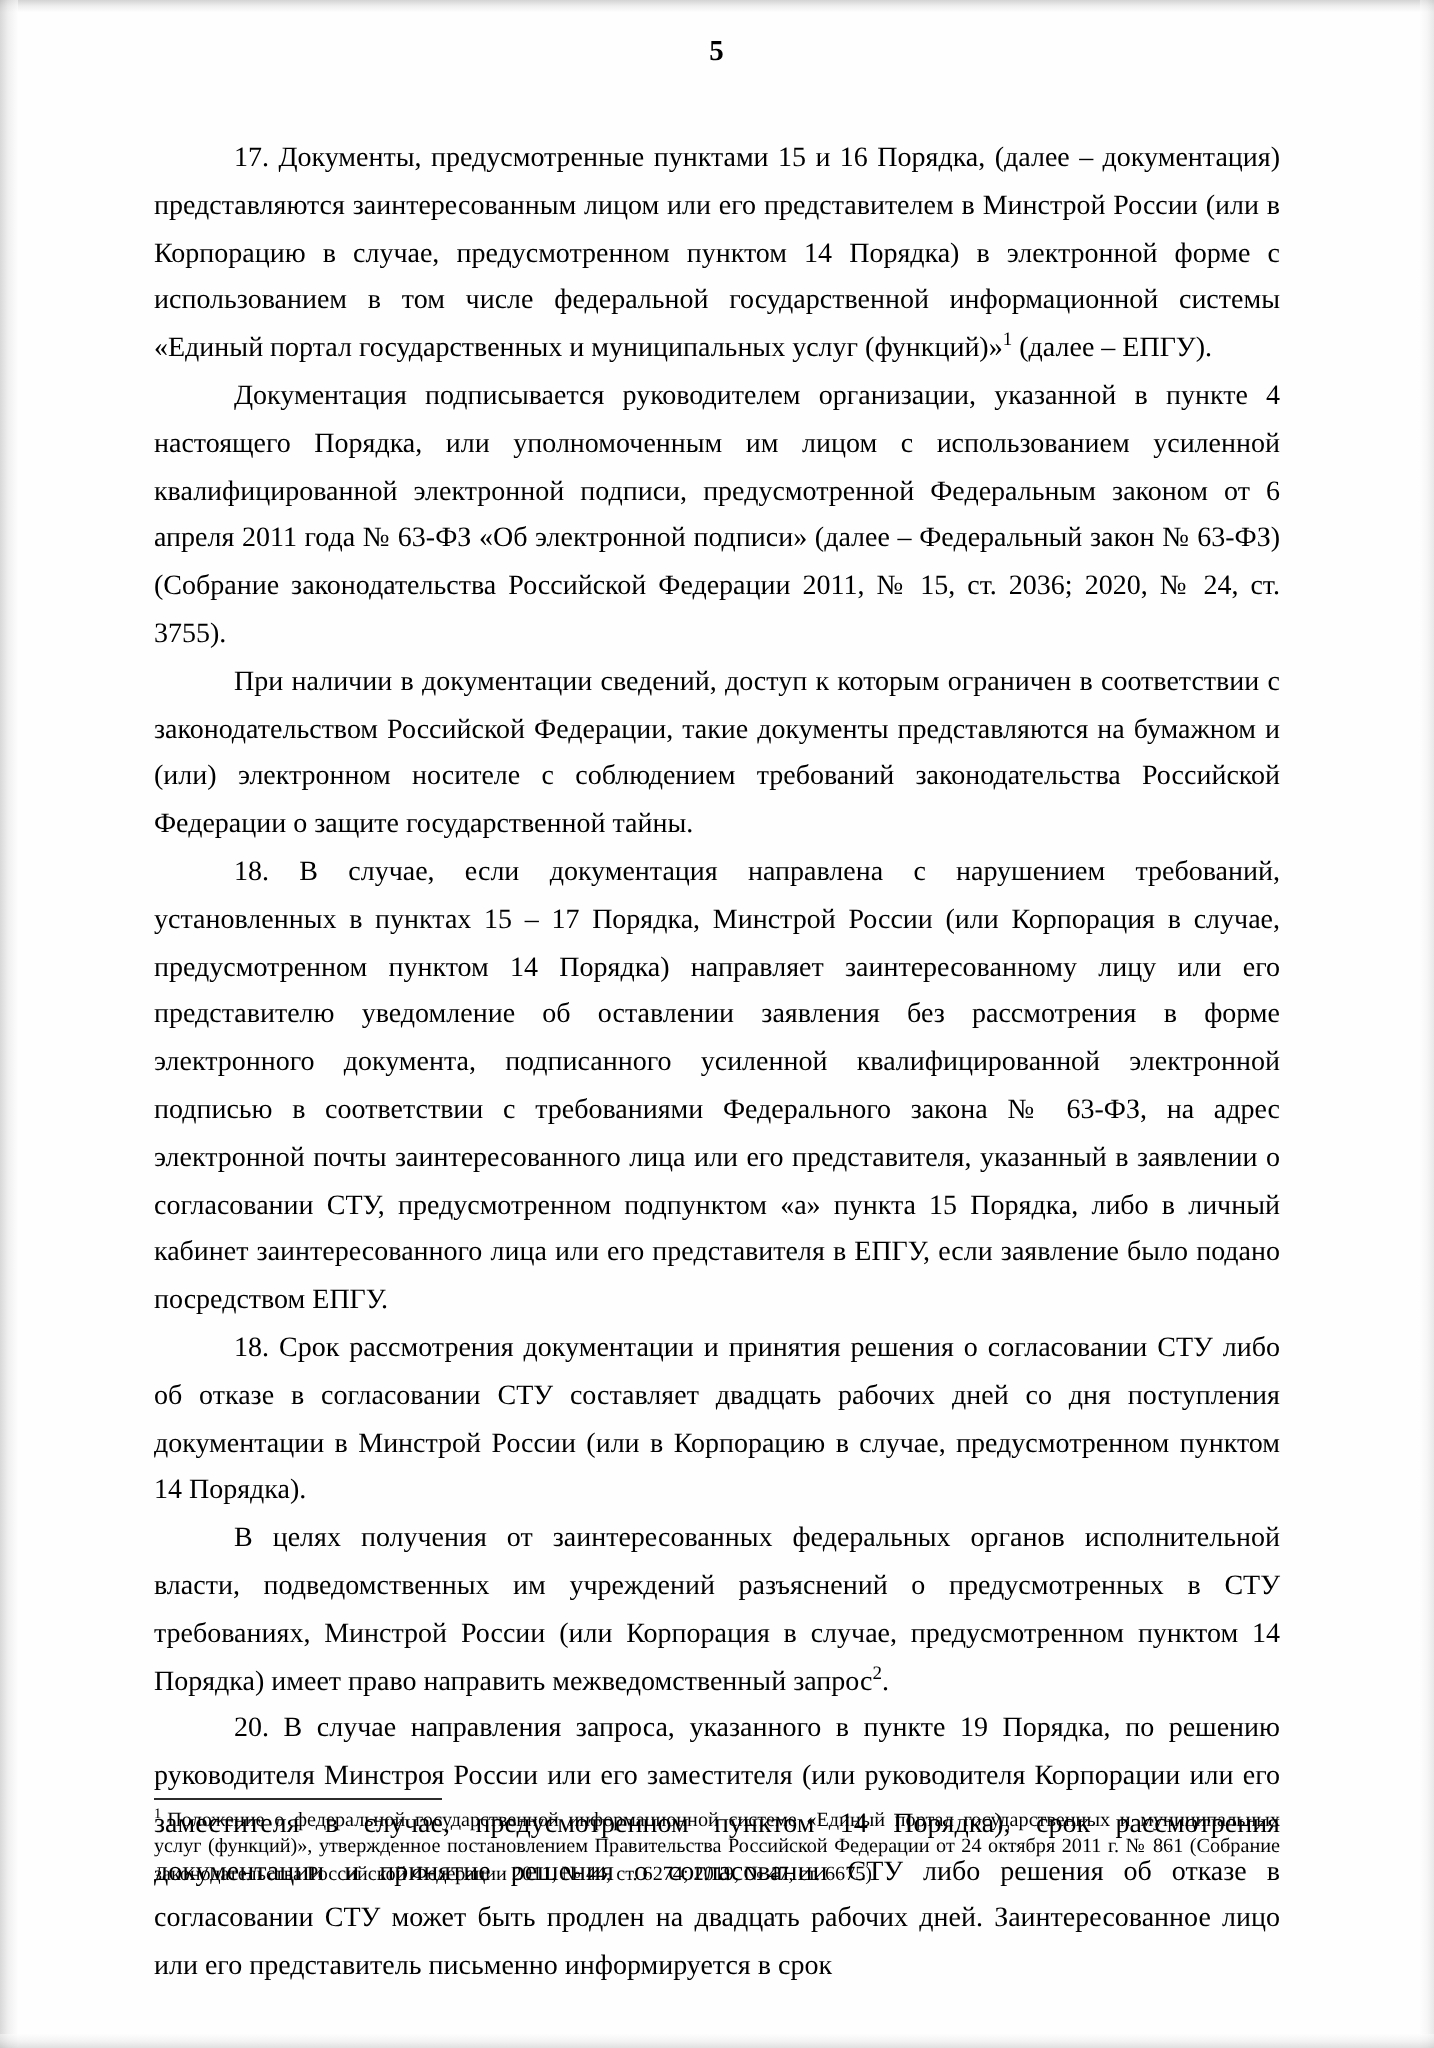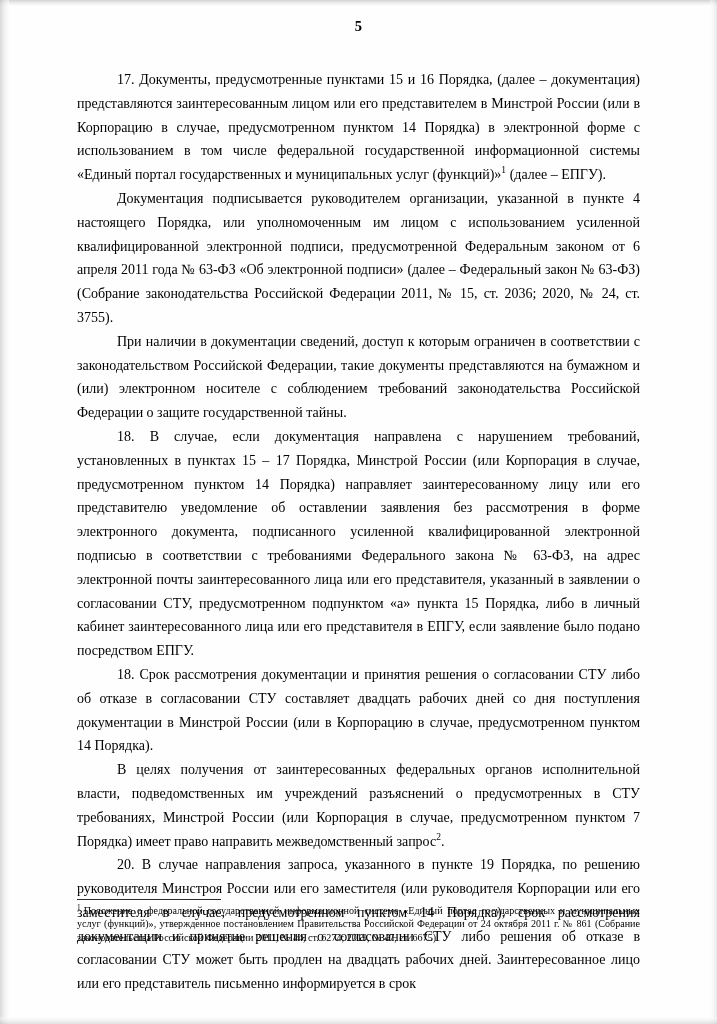--- a/index.html
+++ b/index.html
@@ -133,21 +133,21 @@
     <p class="para"><span>17. Документы, предусмотренные пунктами 15 и 16 Порядка, (далее – документация) представляются заинтересованным лицом или его представителем в Минстрой России (или в Корпорацию в случае, предусмотренном пунктом 14 Порядка) в электронной форме с использованием в том числе федеральной государственной информационной системы «Единый портал государственных и муниципальных услуг (функций)»</span><sup>1</sup><span> (далее – ЕПГУ).</span></p>
 
     <p class="para">Документация подписывается руководителем организации, указанной в пункте 4 настоящего Порядка, или уполномоченным им лицом с использованием усиленной квалифицированной электронной подписи, предусмотренной Федеральным законом от 6 апреля 2011 года № 63-ФЗ «Об электронной подписи» (далее – Федеральный закон № 63-ФЗ) (Собрание законодательства Российской Федерации 2011, № 15, ст. 2036; 2020, № 24, ст. 3755).</p>
 
     <p class="para">При наличии в документации сведений, доступ к которым ограничен в соответствии с законодательством Российской Федерации, такие документы представляются на бумажном и (или) электронном носителе с соблюдением требований законодательства Российской Федерации о защите государственной тайны.</p>
 
     <p class="para">18. В случае, если документация направлена с нарушением требований, установленных в пунктах 15 – 17 Порядка, Минстрой России (или Корпорация в случае, предусмотренном  пунктом 14 Порядка) направляет заинтересованному лицу или его представителю уведомление об оставлении заявления без рассмотрения в форме электронного документа, подписанного усиленной квалифицированной электронной подписью в соответствии с требованиями Федерального закона № 63-ФЗ, на адрес электронной почты заинтересованного лица или его представителя, указанный в заявлении о согласовании СТУ, предусмотренном подпунктом «а» пункта 15 Порядка, либо в личный кабинет заинтересованного лица или его представителя в ЕПГУ, если заявление было подано посредством ЕПГУ.</p>
 
     <p class="para">18. Срок рассмотрения документации и принятия решения о согласовании СТУ либо об отказе в согласовании СТУ составляет двадцать рабочих дней со дня поступления документации в Минстрой России (или в Корпорацию в случае, предусмотренном пунктом 14 Порядка).</p>
 
-    <p class="para"><span>В целях получения от заинтересованных федеральных органов исполнительной власти, подведомственных им учреждений разъяснений о предусмотренных в СТУ требованиях, Минстрой России (или Корпорация в случае, предусмотренном пунктом 7 Порядка) имеет право направить межведомственный запрос</span><sup>2</sup><span>.</span></p>
+    <p class="para"><span>В целях получения от заинтересованных федеральных органов исполнительной власти, подведомственных им учреждений разъяснений о предусмотренных в СТУ требованиях, Минстрой России (или Корпорация в случае, предусмотренном пунктом 14 Порядка) имеет право направить межведомственный запрос</span><sup>2</sup><span>.</span></p>
 
     <p class="para">20. В случае направления запроса, указанного в пункте 19 Порядка, по решению руководителя Минстроя России или его заместителя (или руководителя Корпорации или его заместителя в случае, предусмотренном пунктом 14 Порядка), срок рассмотрения документации и принятие решения о согласовании СТУ либо решения об отказе в согласовании СТУ может быть продлен на двадцать рабочих дней. Заинтересованное лицо или его представитель письменно информируется в срок</p>
 
   </div>
 
   <div class="footnotes">
     <div class="footnote-rule"></div>
 
     <p class="footnote"><span class="fn-marker">1</span><span>Положение о федеральной государственной информационной системе «Единый портал государственных и муниципальных услуг (функций)», утвержденное постановлением Правительства Российской Федерации от 24 октября 2011 г. № 861 (Собрание законодательства Российской Федерации 2011, № 44, ст. 6274; 2019, № 47, ст. 6675)</span></p>
 

